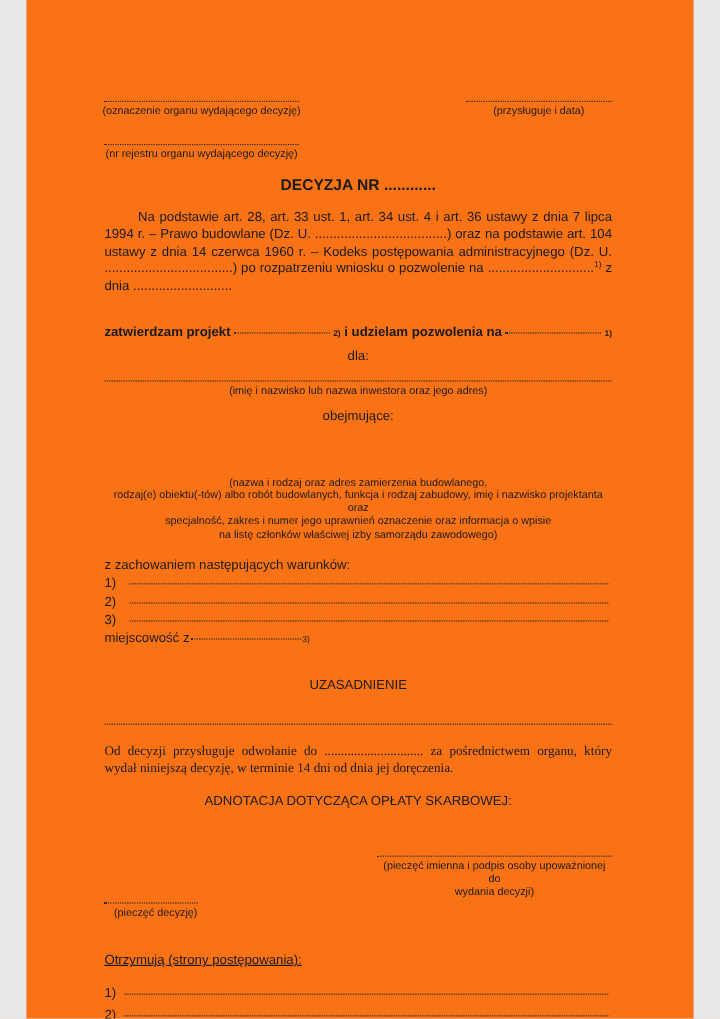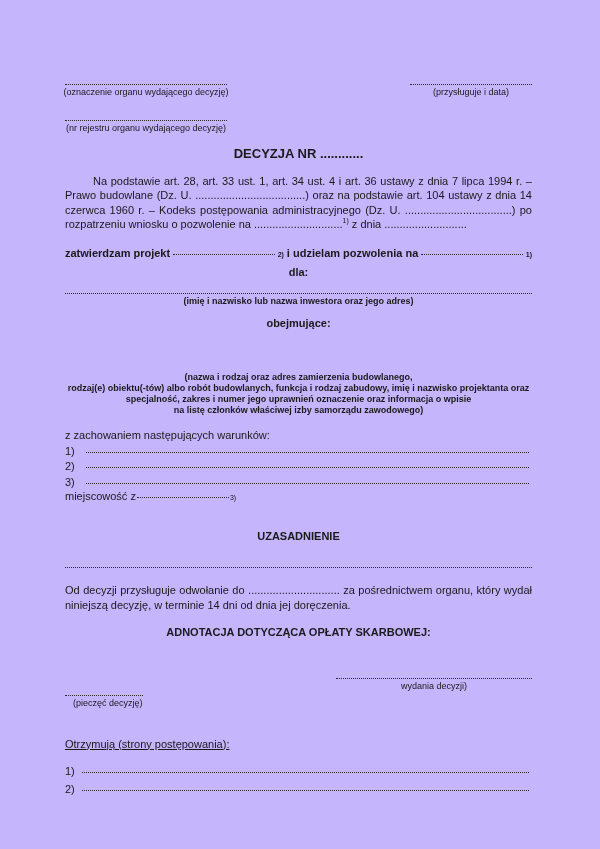--- a/index.html
+++ b/index.html
@@ -1,31 +1,31 @@
 <!DOCTYPE html>
 <html><head>
 <meta charset="utf-8">
 <style>
   html, body { margin: 0; padding: 0; background: #e8e8e8; }
   .page {
     position: relative;
-    width: 600px;
+    width: 556px;
     height: 849px;
     margin: 0 auto;
-    background: #c4b5fd;
+    background: #f97316;
     color: #1a1a1a;
     font-family: "Liberation Sans", "DejaVu Sans", sans-serif;
     font-size: 11px;
     line-height: 1.32;
     box-sizing: border-box;
     padding: 84px 68px 0 65px;
     overflow: hidden;
   }
   .caption { font-size: 9px; line-height: 1.2; color: #1a1a1a; }
-  .center { text-align: center; font-weight: bold; }
+  .center { text-align: center; }
   .bold { font-weight: bold; }
   .justify { text-align: justify; }
 
   
   .dotline { border-bottom: 1px dotted #2b2b2b; height: 0; }
   .leader { flex: 1; border-bottom: 1px dotted #2b2b2b; margin: 0 3px; transform: translateY(-2px); }
   .row { display: flex; align-items: baseline; }
 
   sup { font-size: 7px; line-height: 0; vertical-align: super; }
 
@@ -35,21 +35,21 @@
   .field-place { width: 122px; }
   .field-registry { width: 162px; margin-top: 22px; }
   .field .dotline { margin-bottom: 2px; }
   .field .caption { text-align: center; white-space: nowrap; }
   .field-issuer .caption, .field-registry .caption { margin-left: -10px; margin-right: -10px; }
 
   .doc-title { margin-top: 11px; font-size: 13px; }
 
   .legal { margin-top: 12px; text-indent: 28px; }
 
-  .approval-row { display: flex; align-items: baseline; margin-top: 14px; font-weight: bold; justify-content: flex-end; }
+  .approval-row { display: flex; align-items: baseline; margin-top: 24px; font-weight: bold; justify-content: flex-end; }
   .approval-row .leader { font-weight: normal; }
 
   .dla { margin-top: 5px; }
   .investor-line { margin-top: 13px; }
   .investor-caption { margin-top: 2px; }
   .covering { margin-top: 9px; }
 
   .note-block { margin-top: 42px; }
   .conditions-intro { margin-top: 13px; }
   .cond-row { margin-top: 1px; }
@@ -137,27 +137,28 @@
   </div>
   <div class="wynik-row">
     <span>miejscowość z</span>
     <span class="leader-short"></span>
     <sup>3)</sup>
   </div>
 
   <div class="uzasadnienie center">UZASADNIENIE</div>
   <div class="dotline uzas-dotline"></div>
 
-  <p class="appeal justify" style="margin:15px 0 0 0;">Od decyzji przysługuje odwołanie do .............................. za pośrednictwem organu, który wydał niniejszą decyzję, w terminie 14 dni od dnia jej doręczenia.</p>
+  <p class="appeal justify" style="margin:15px 0 0 0;font-family:Liberation Serif, serif;">Od decyzji przysługuje odwołanie do .............................. za pośrednictwem organu, który wydał niniejszą decyzję, w terminie 14 dni od dnia jej doręczenia.</p>
 
   <div class="adnotacja center">ADNOTACJA DOTYCZĄCA OPŁATY SKARBOWEJ:</div>
 
   <div class="signature-block">
     <div class="dotline"></div>
     <div class="caption">
+      <div>(pieczęć imienna i podpis osoby upoważnionej do</div>
       <div>wydania decyzji)</div>
     </div>
   </div>
 
   <div class="stamp-block">
     <div class="dotline"></div>
     <div class="caption">(pieczęć decyzję)</div>
   </div>
 
   <div class="recipients-title">Otrzymują (strony postępowania):</div>

